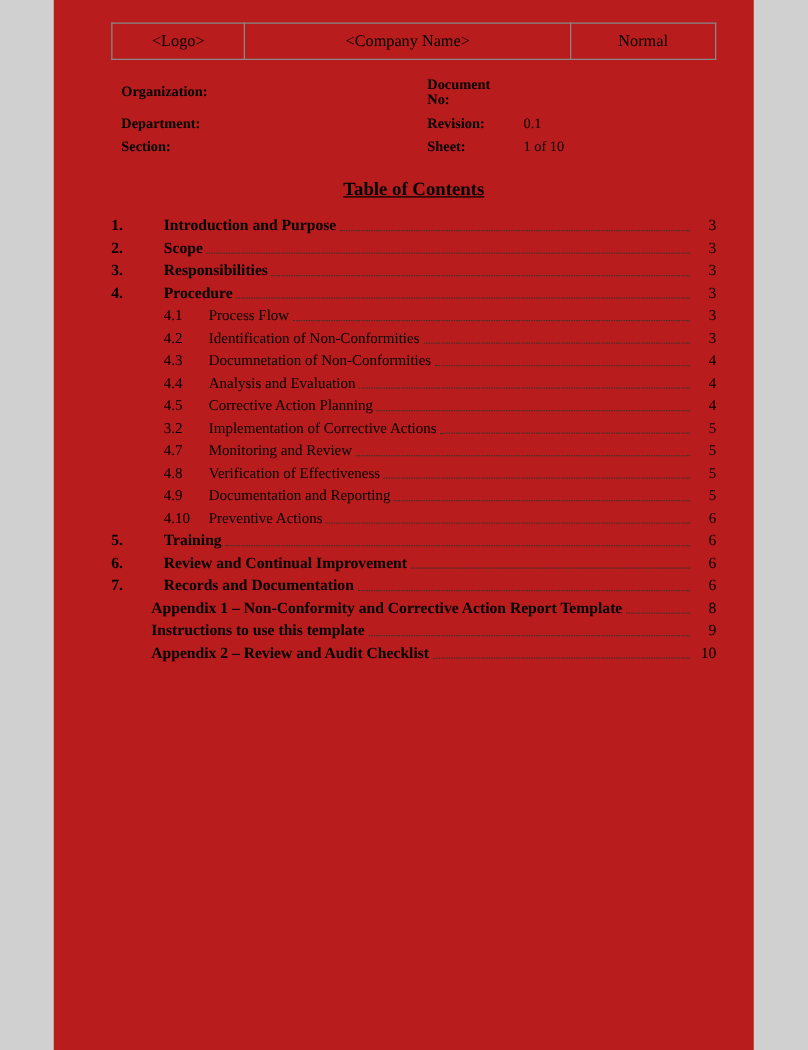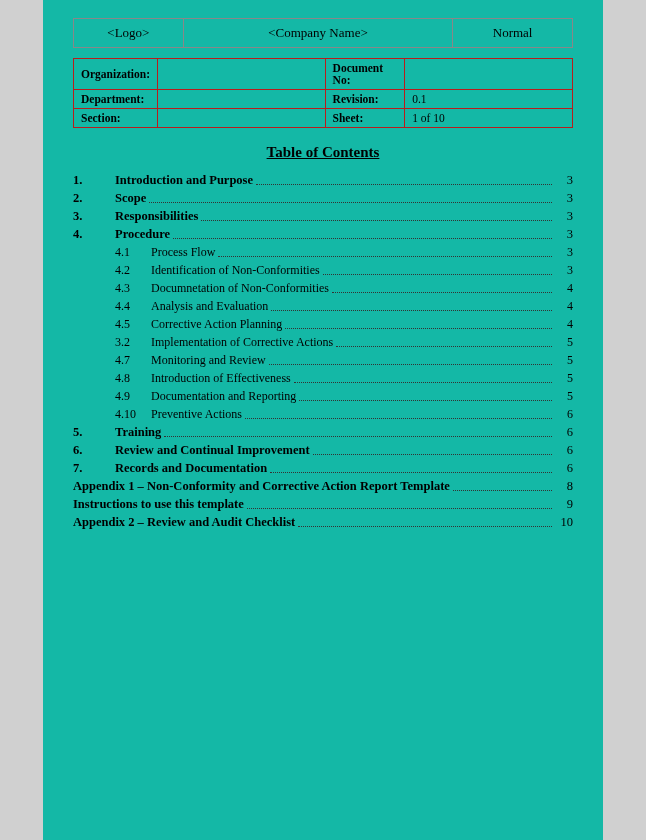--- a/index.html
+++ b/index.html
@@ -7,22 +7,22 @@
       background: #d0d0d0;
       display: flex;
       justify-content: center;
       align-items: flex-start;
       min-height: 840px;
       font-family: 'Times New Roman', Times, serif;
     }
     .page {
       width: 560px;
       min-height: 840px;
-      background: #14b8a6;
-      padding: 18px 30px 30px 30px;
+      background: #b91c1c;
+      padding: 18px 30px 30px 46px;
       position: relative;
     }
 
     
     .header-table {
       width: 100%;
       border-collapse: collapse;
       margin-bottom: 10px;
     }
     .header-table td {
@@ -134,20 +134,21 @@
       align-items: baseline;
       margin-bottom: 3px;
       font-size: 12.5px;
     }
 
     .toc-appendix-label {
       font-weight: bold;
       flex: 1;
       display: flex;
       align-items: baseline;
+      margin-left: 32px;
     }
   </style>
 </head>
 <body>
 
 <div class="page">
 
   <table class="header-table">
     <tbody>
         <tr>
@@ -287,21 +288,21 @@
       <span class="toc-label-sub">
         <span>Monitoring and Review</span>
         <span class="toc-dots"></span>
         <span class="toc-page">5</span>
       </span>
     </div>
 
     <div class="toc-sub-row">
       <span class="toc-sub-num">4.8</span>
       <span class="toc-label-sub">
-        <span>Introduction of Effectiveness</span>
+        <span>Verification of Effectiveness</span>
         <span class="toc-dots"></span>
         <span class="toc-page">5</span>
       </span>
     </div>
 
     <div class="toc-sub-row">
       <span class="toc-sub-num">4.9</span>
       <span class="toc-label-sub">
         <span>Documentation and Reporting</span>
         <span class="toc-dots"></span>

